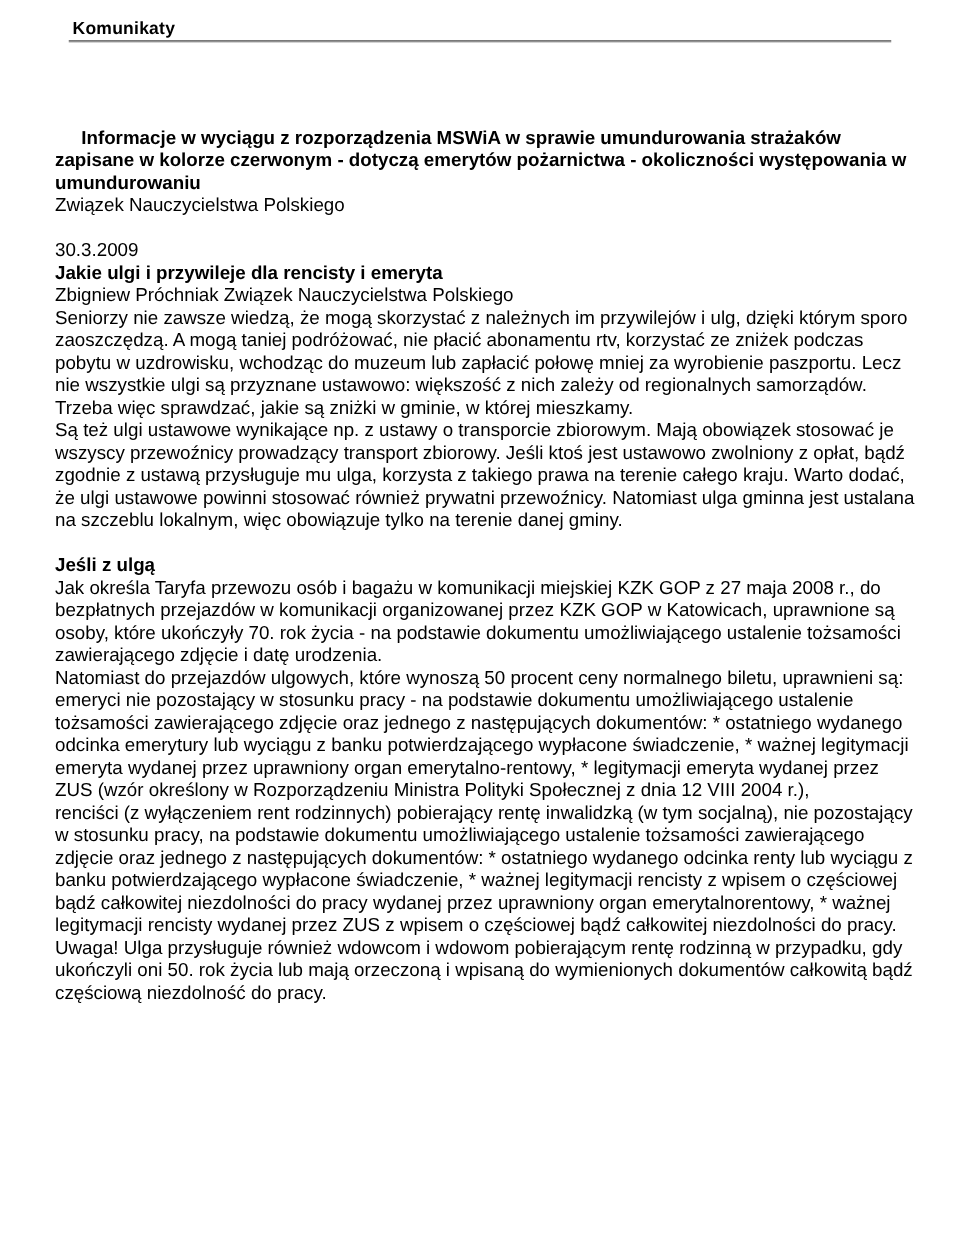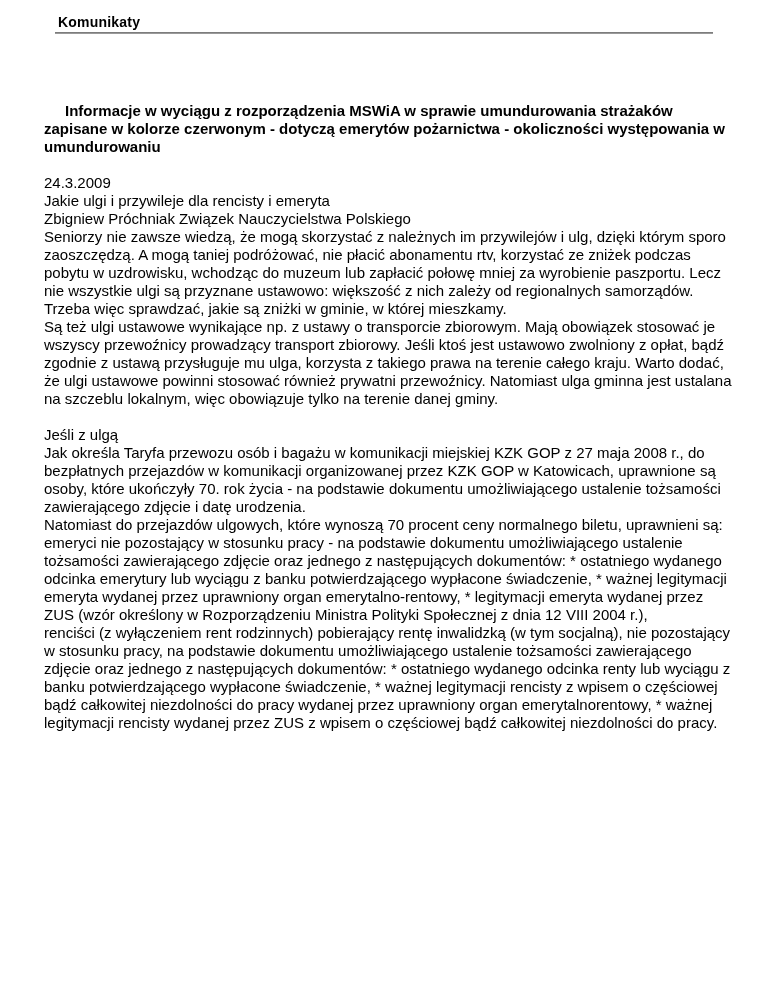--- a/index.html
+++ b/index.html
@@ -42,21 +42,21 @@
   }
   .content p {
     margin: 0;
     padding: 0;
   }
   .lead-title {
     font-weight: bold;
     text-indent: 21px;
   }
   .bold {
-    font-weight: normal;
+    font-weight: bold;
   }
   .spacer {
     height: 18px;
   }
   .footer-rule {
     position: absolute;
     left: 55px;
     top: 946px;
     width: 658px;
     height: 2px;
@@ -79,46 +79,48 @@
 <div class="page">
 
   <div class="header-title">Komunikaty</div>
 
   <div class="header-rule"></div>
 
   <div class="content">
 
     <p class="lead-title">Informacje w wyciągu z rozporządzenia MSWiA w sprawie umundurowania strażaków zapisane w kolorze czerwonym - dotyczą emerytów pożarnictwa - okoliczności występowania w umundurowaniu</p>
 
+    <p>Związek Nauczycielstwa Polskiego</p>
 
     <div class="spacer"></div>
 
-    <p>24.3.2009</p>
+    <p>30.3.2009</p>
 
     <p class="bold">Jakie ulgi i przywileje dla rencisty i emeryta</p>
 
 
     <p>Zbigniew Próchniak Związek Nauczycielstwa Polskiego</p>
 
     <p>Seniorzy nie zawsze wiedzą, że mogą skorzystać z należnych im przywilejów i ulg, dzięki którym sporo zaoszczędzą. A mogą taniej podróżować, nie płacić abonamentu rtv, korzystać ze zniżek podczas pobytu w uzdrowisku, wchodząc do muzeum lub zapłacić połowę mniej za wyrobienie paszportu. Lecz nie wszystkie ulgi są przyznane ustawowo: większość z nich zależy od regionalnych samorządów. Trzeba więc sprawdzać, jakie są zniżki w gminie, w której mieszkamy.</p>
 
     <p>Są też ulgi ustawowe wynikające np. z ustawy o transporcie zbiorowym. Mają obowiązek stosować je wszyscy przewoźnicy prowadzący transport zbiorowy. Jeśli ktoś jest ustawowo zwolniony z opłat, bądź zgodnie z ustawą przysługuje mu ulga, korzysta z takiego prawa na terenie całego kraju. Warto dodać, że ulgi ustawowe powinni stosować również prywatni przewoźnicy. Natomiast ulga gminna jest ustalana na szczeblu lokalnym, więc obowiązuje tylko na terenie danej gminy.</p>
 
     <div class="spacer"></div>
 
     <p class="bold">Jeśli z ulgą</p>
 
     <p>Jak określa Taryfa przewozu osób i bagażu w komunikacji miejskiej KZK GOP z 27 maja 2008 r., do bezpłatnych przejazdów w komunikacji organizowanej przez KZK GOP w Katowicach, uprawnione są osoby, które ukończyły 70. rok życia - na podstawie dokumentu umożliwiającego ustalenie tożsamości zawierającego zdjęcie i datę urodzenia.</p>
 
-    <p>Natomiast do przejazdów ulgowych, które wynoszą 70 procent ceny normalnego biletu, uprawnieni są:</p>
+    <p>Natomiast do przejazdów ulgowych, które wynoszą 50 procent ceny normalnego biletu, uprawnieni są:</p>
 
     <p>emeryci nie pozostający w stosunku pracy - na podstawie dokumentu umożliwiającego ustalenie tożsamości zawierającego zdjęcie oraz jednego z następujących dokumentów: * ostatniego wydanego odcinka emerytury lub wyciągu z banku potwierdzającego wypłacone świadczenie, * ważnej legitymacji emeryta wydanej przez uprawniony organ emerytalno-rentowy, * legitymacji emeryta wydanej przez ZUS (wzór określony w Rozporządzeniu Ministra Polityki Społecznej z dnia 12 VIII 2004 r.),</p>
 
     <p>renciści (z wyłączeniem rent rodzinnych) pobierający rentę inwalidzką (w tym socjalną), nie pozostający w stosunku pracy, na podstawie dokumentu umożliwiającego ustalenie tożsamości zawierającego zdjęcie oraz jednego z następujących dokumentów: * ostatniego wydanego odcinka renty lub wyciągu z banku potwierdzającego wypłacone świadczenie, * ważnej legitymacji rencisty z wpisem o częściowej bądź całkowitej niezdolności do pracy wydanej przez uprawniony organ emerytalnorentowy, * ważnej legitymacji rencisty wydanej przez ZUS z wpisem o częściowej bądź całkowitej niezdolności do pracy.</p>
 
+    <p>Uwaga! Ulga przysługuje również wdowcom i wdowom pobierającym rentę rodzinną w przypadku, gdy ukończyli oni 50. rok życia lub mają orzeczoną i wpisaną do wymienionych dokumentów całkowitą bądź częściową niezdolność do pracy.</p>
 
   </div>
 
   <div class="footer-rule"></div>
 
   <div class="page-number">1 / 4</div>
 
 </div>
 
 </body></html>

